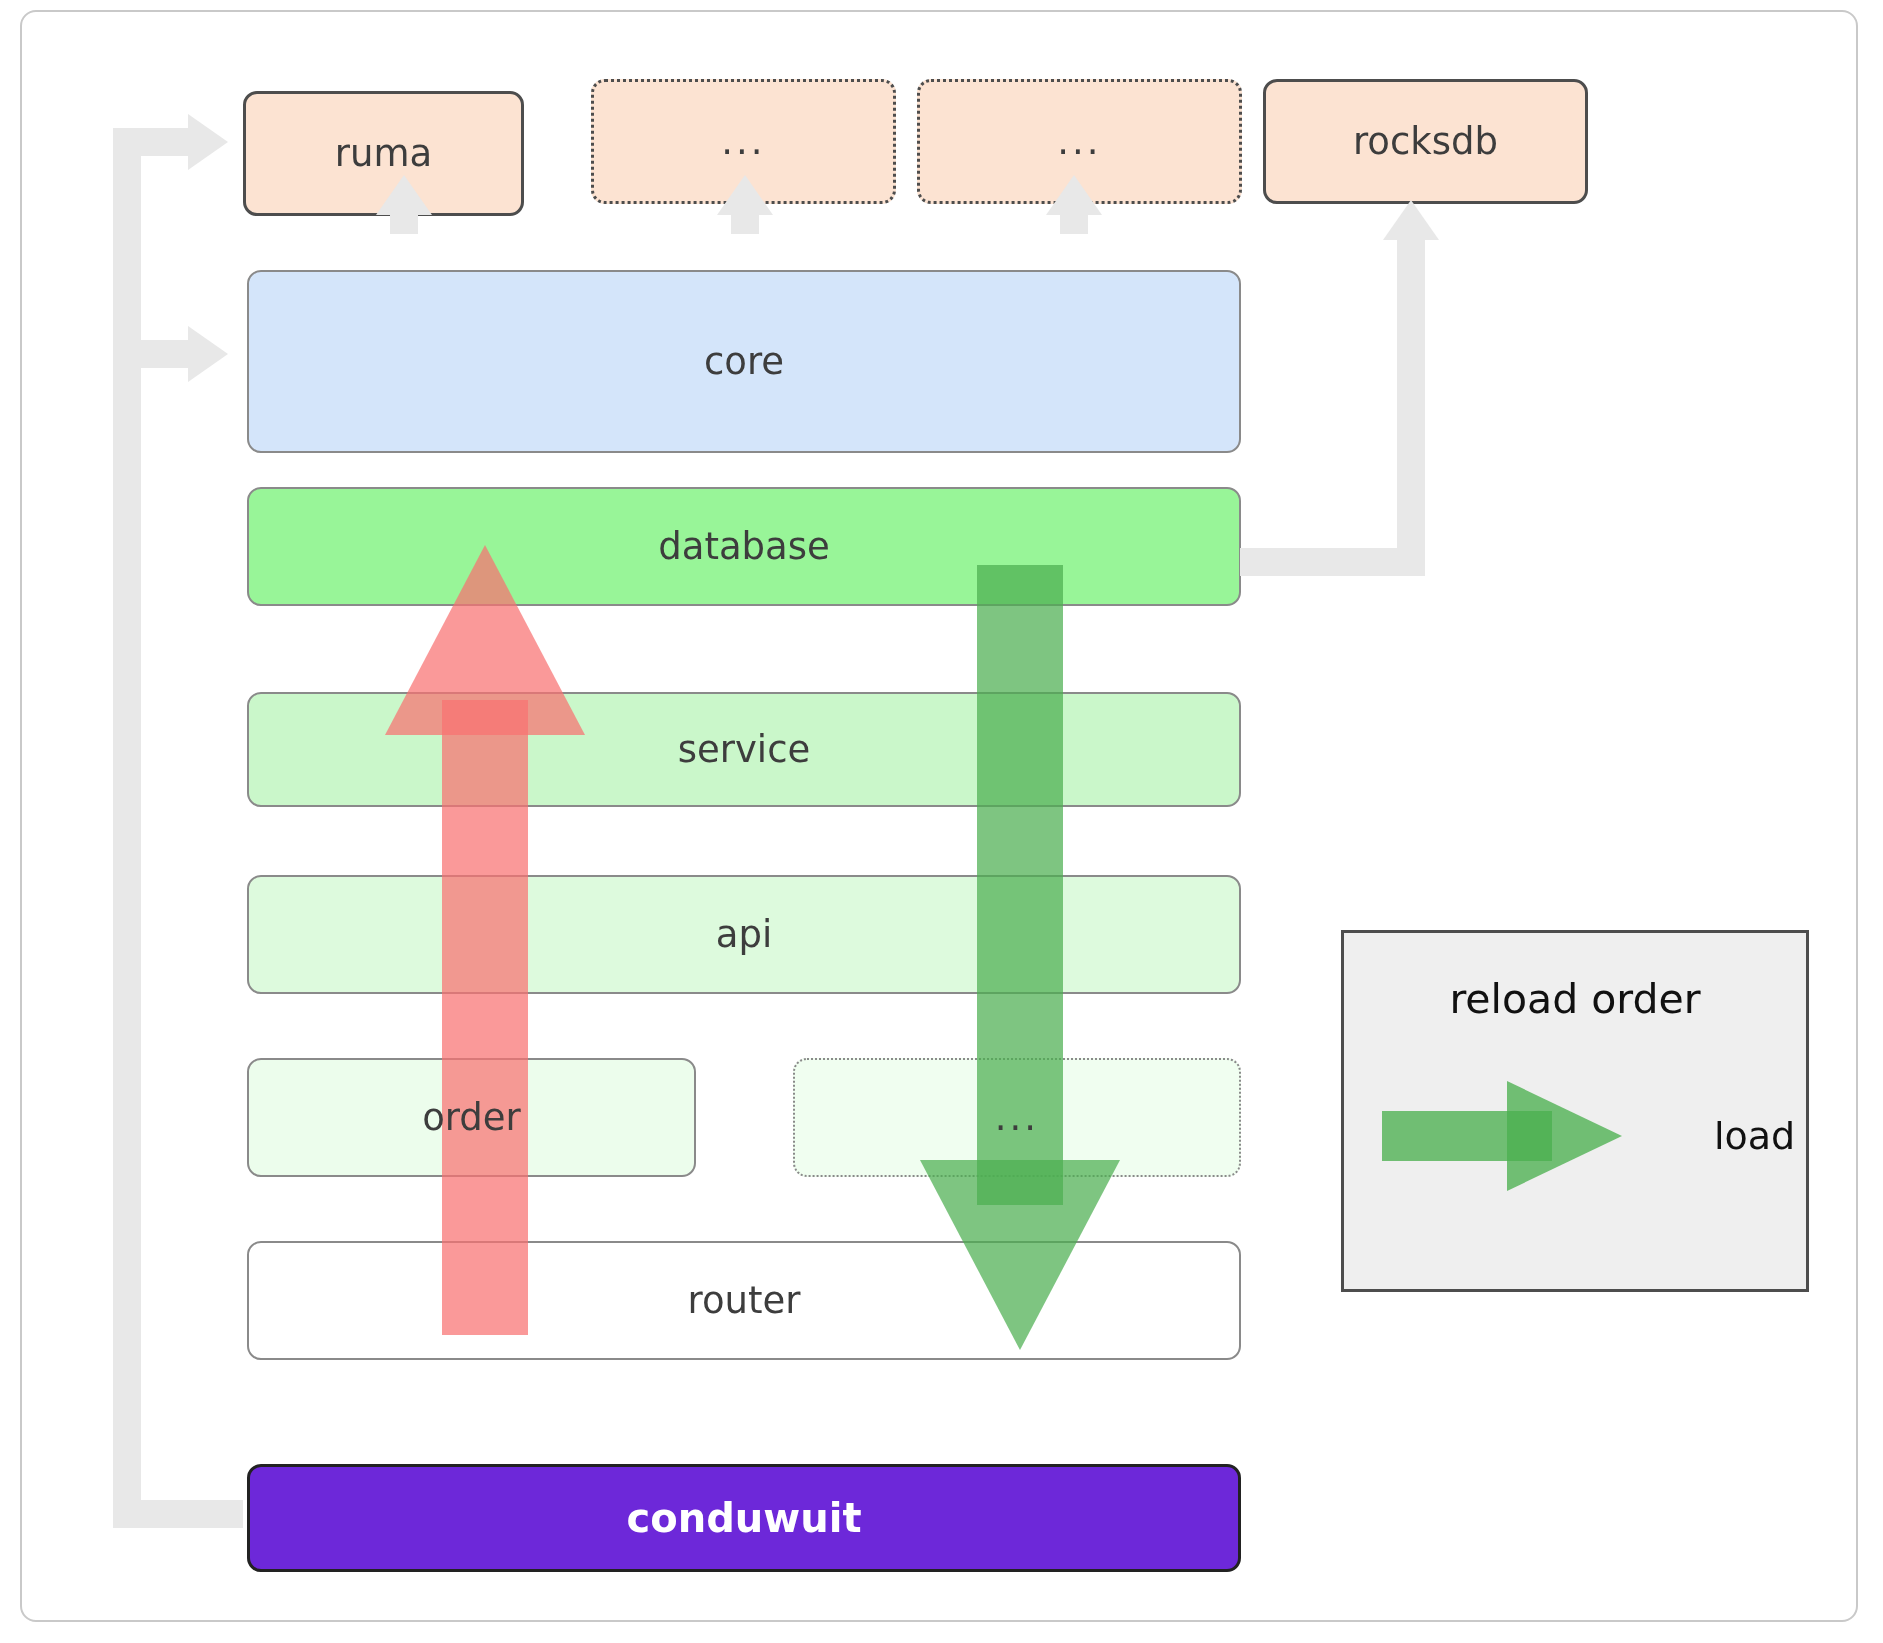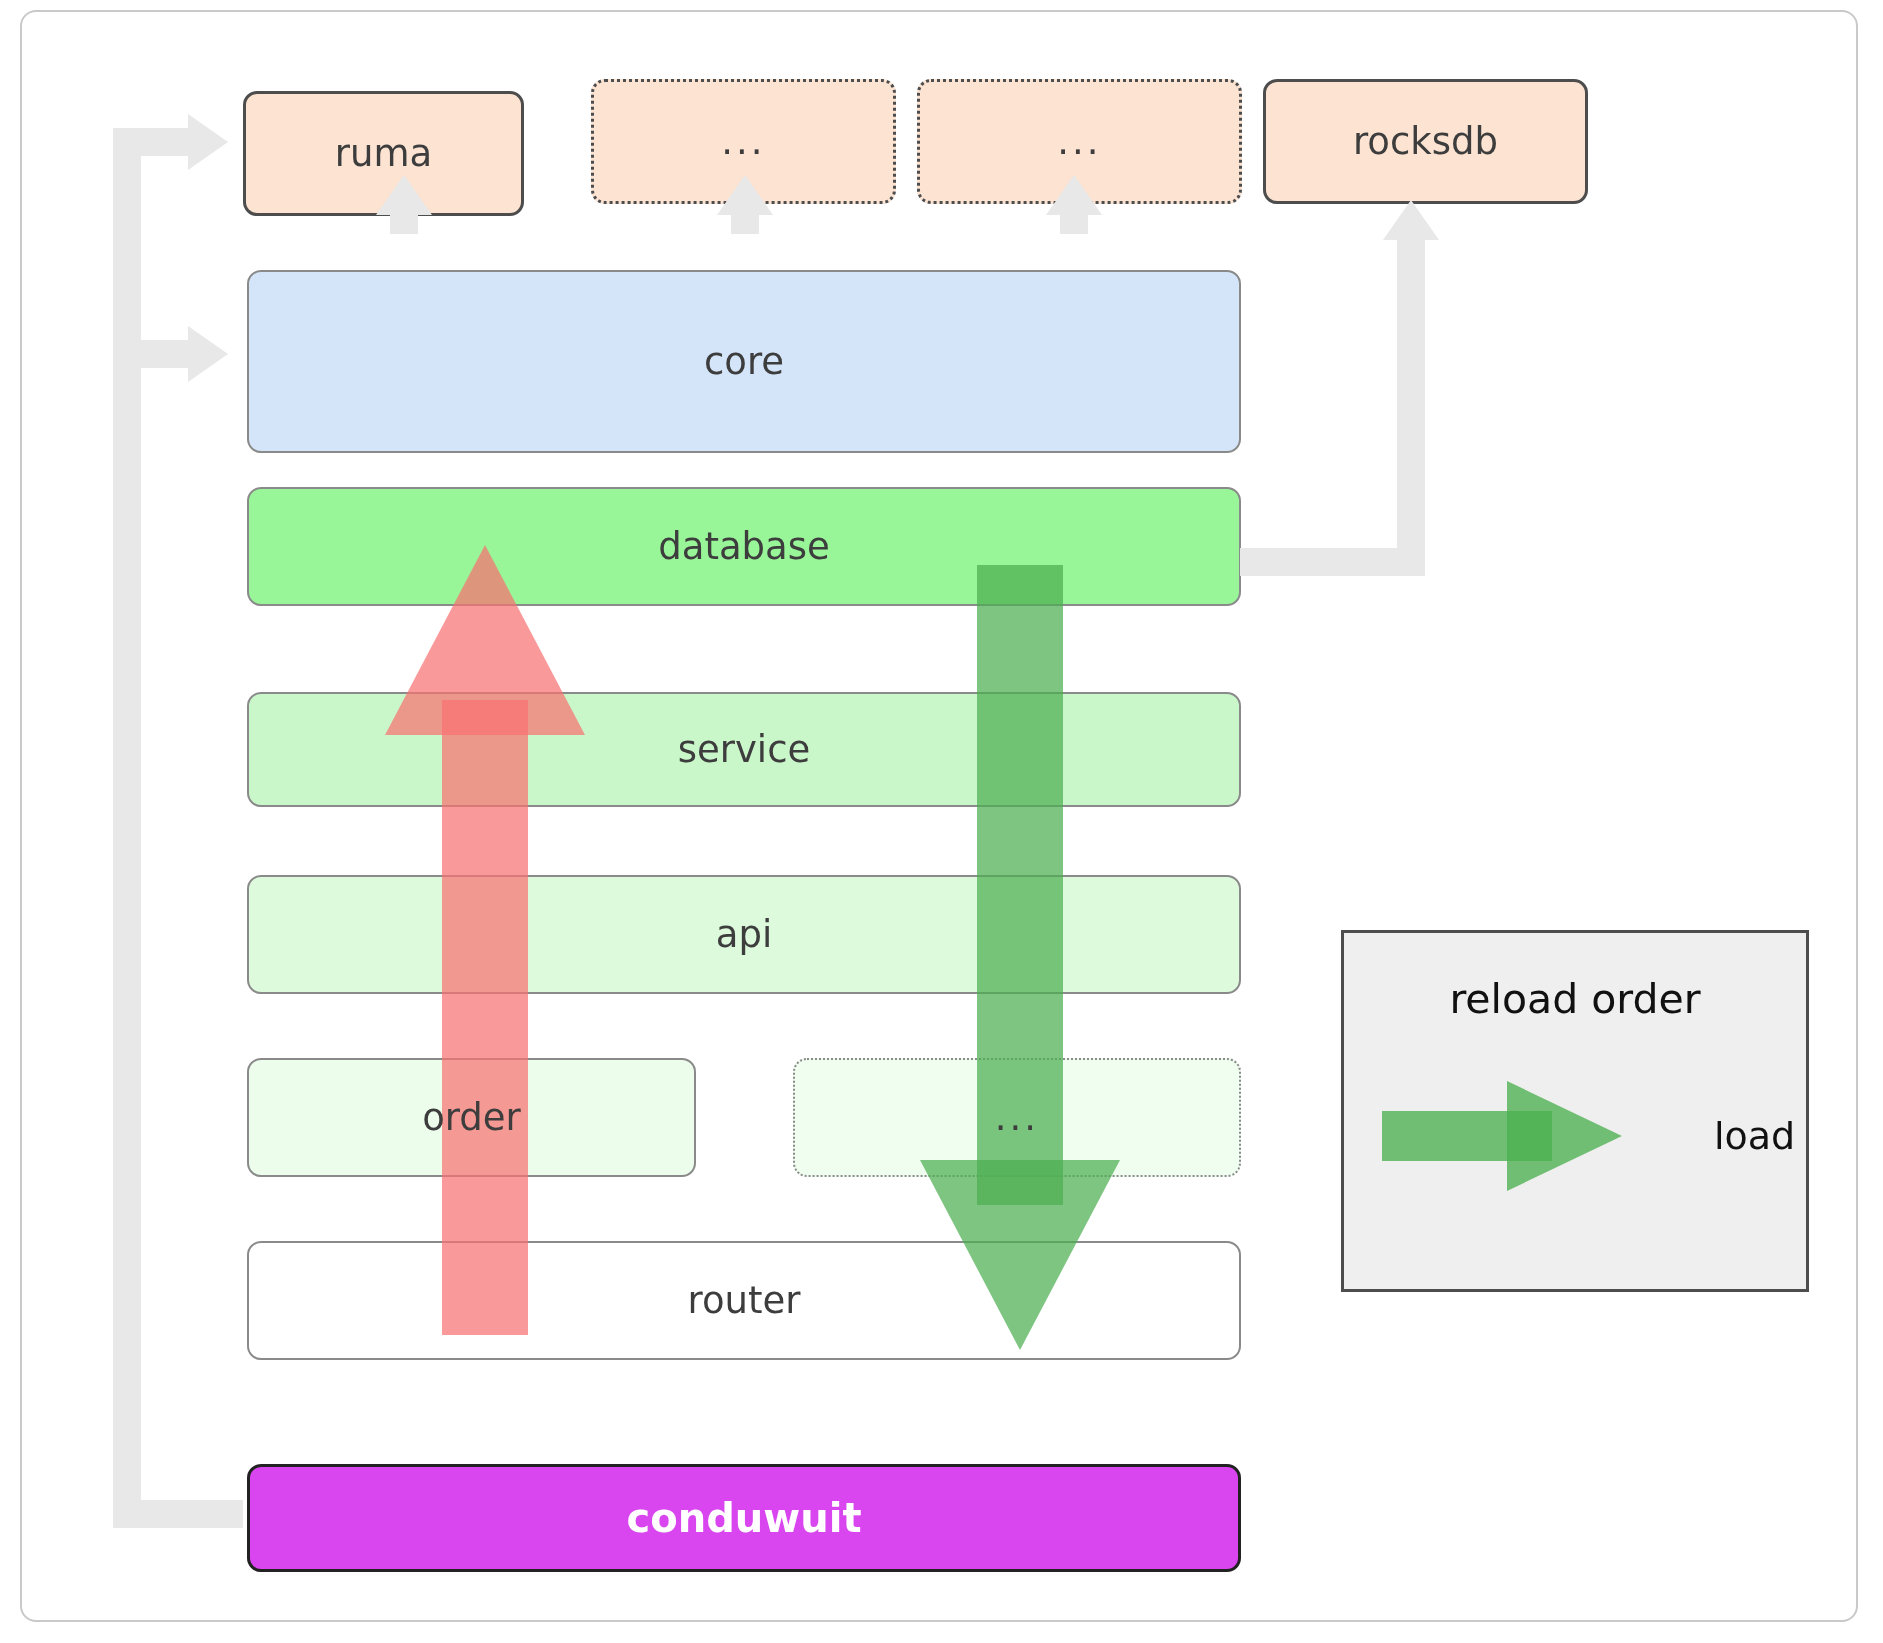--- a/index.html
+++ b/index.html
@@ -21,21 +21,21 @@
   .layer{font-size:37px;color:#3d3d3d;border:2px solid #8a8a8a;}
   .layer.dotted{border:2px dotted #8a8a8a;}
   .core{background:#d4e5fa;}
   .database{background:#98f598;}
   .service{background:#caf7ca;}
   .api{background:#ddfadd;}
   .admin{background:#ecfdec;}
   .etc{background:#f0fef0;}
   .router{background:#ffffff;}
 
-  .root{background:#d946ef;border:3px solid #222;color:#ffffff;font-size:40px;font-weight:bold;}
+  .root{background:#6d28d9;border:3px solid #222;color:#ffffff;font-size:40px;font-weight:bold;}
 
   .dots{letter-spacing:3px;font-size:37px;color:#3d3d3d;}
 
   
   .grey{position:absolute;background:#e8e8e8;z-index:1;}
   .greyhead{position:absolute;width:0;height:0;z-index:1;}
   .greyhead.up{border-left:28px solid transparent;border-right:28px solid transparent;border-bottom:40px solid #e8e8e8;}
   .greyhead.right{border-top:28px solid transparent;border-bottom:28px solid transparent;border-left:40px solid #e8e8e8;}
 
   

